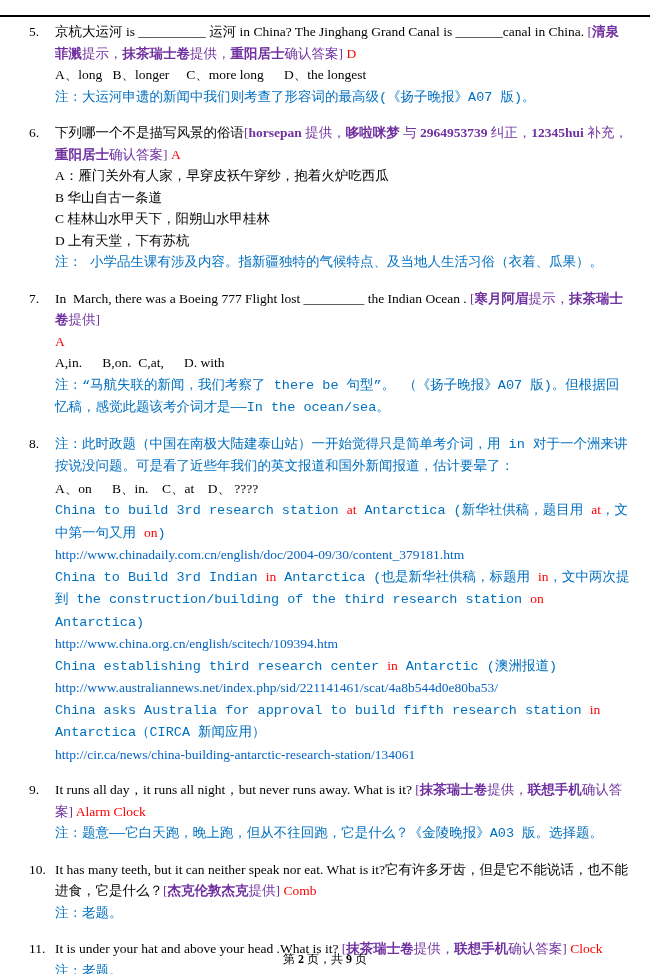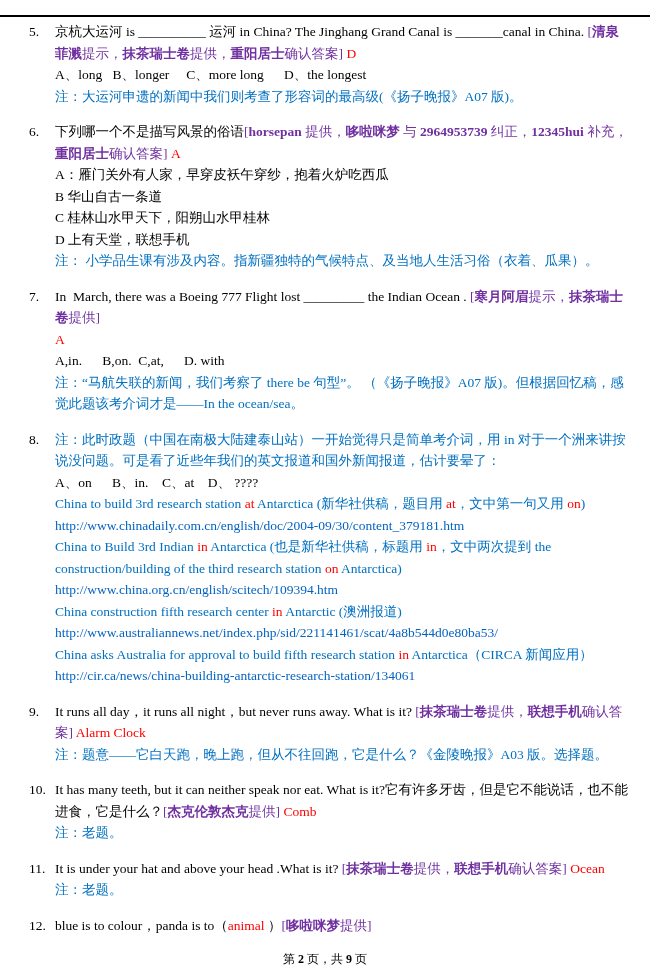--- a/index.html
+++ b/index.html
@@ -18,21 +18,21 @@
   }
   .content { position:absolute; top:21px; left:0; right:0; }
   .question { position:relative; padding:0 20px 0 55px; margin-bottom:14px; }
   .qnum { position:absolute; left:29px; top:0; line-height:21.5px; }
   .para {
     margin:0; line-height:21.5px;
     white-space:pre-wrap; word-break:break-word;
   }
   .c-k  { color:var(--ink); }
   .c-kb { color:var(--ink); font-weight:bold; }
-  .c-b  { color:var(--note); }
+  .c-b  { color:var(--note);font-family:Liberation Mono, monospace; }
   .c-p  { color:var(--purple); }
   .c-pb { color:var(--purple); font-weight:bold; }
   .c-r  { color:var(--red); }
   a.c-l { color:var(--link); cursor:pointer; }
   .footer {
     position:absolute; left:0; right:0; bottom:7px;
     text-align:center; font-size:12px;
   }
   .footer .para { display:inline; line-height:14px; }
 </style>
@@ -53,21 +53,21 @@
         </div>
     </div>
 
     <div class="question">
       <span class="qnum">6.</span>
       <div>
           <p class="para"><span class="c-k">下列哪一个不是描写风景的俗语</span><span class="c-p">[</span><span class="c-pb">horsepan </span><span class="c-p">提供，</span><span class="c-pb">哆啦咪梦 </span><span class="c-p">与 </span><span class="c-pb">2964953739 </span><span class="c-p">纠正，</span><span class="c-pb">12345hui </span><span class="c-p">补充，</span><span class="c-pb">重阳居士</span><span class="c-p">确认答案] </span><span class="c-r">A</span></p>
           <p class="para"><span class="c-k">A：雁门关外有人家，早穿皮袄午穿纱，抱着火炉吃西瓜</span></p>
           <p class="para"><span class="c-k">B 华山自古一条道</span></p>
           <p class="para"><span class="c-k">C 桂林山水甲天下，阳朔山水甲桂林</span></p>
-          <p class="para"><span class="c-k">D 上有天堂，联想手机</span></p>
+          <p class="para"><span class="c-k">D 上有天堂，下有苏杭</span></p>
           <p class="para"><span class="c-b">注： 小学品生课有涉及内容。指新疆独特的气候特点、及当地人生活习俗（衣着、瓜果）。</span></p>
         </div>
     </div>
 
     <div class="question">
       <span class="qnum">7.</span>
       <div>
           <p class="para"><span class="c-k">In  March, there was a Boeing 777 Flight lost _________ the Indian Ocean . </span><span class="c-p">[</span><span class="c-pb">寒月阿眉</span><span class="c-p">提示，</span><span class="c-pb">抹茶瑞士卷</span><span class="c-p">提供]</span></p>
           <p class="para"><span class="c-r">A</span></p>
           <p class="para"><span class="c-k">A,in.      B,on.  C,at,      D. with</span></p>
@@ -77,21 +77,21 @@
 
     <div class="question">
       <span class="qnum">8.</span>
       <div>
           <p class="para"><span class="c-b">注：此时政题（中国在南极大陆建泰山站）一开始觉得只是简单考介词，用 in 对于一个洲来讲按说没问题。可是看了近些年我们的英文报道和国外新闻报道，估计要晕了：</span></p>
           <p class="para"><span class="c-k">A、on      B、in.    C、at    D、 ????</span></p>
           <p class="para"><span class="c-b">China to build 3rd research station </span><span class="c-r">at</span><span class="c-b"> Antarctica (新华社供稿，题目用 </span><span class="c-r">at</span><span class="c-b">，文中第一句又用 </span><span class="c-r">on</span><span class="c-b">)</span></p>
           <p class="para"><a class="c-l">http://www.chinadaily.com.cn/english/doc/2004-09/30/content_379181.htm</a></p>
           <p class="para"><span class="c-b">China to Build 3rd Indian </span><span class="c-r">in</span><span class="c-b"> Antarctica (也是新华社供稿，标题用 </span><span class="c-r">in</span><span class="c-b">，文中两次提到 the construction/building of the third research station </span><span class="c-r">on</span><span class="c-b"> Antarctica)</span></p>
           <p class="para"><a class="c-l">http://www.china.org.cn/english/scitech/109394.htm</a></p>
-          <p class="para"><span class="c-b">China construction fifth research center </span><span class="c-r">in</span><span class="c-b"> Antarctic (澳洲报道)</span></p>
+          <p class="para"><span class="c-b">China establishing third research center </span><span class="c-r">in</span><span class="c-b"> Antarctic (澳洲报道)</span></p>
           <p class="para"><a class="c-l">http://www.australiannews.net/index.php/sid/221141461/scat/4a8b544d0e80ba53/</a></p>
           <p class="para"><span class="c-b">China asks Australia for approval to build fifth research station </span><span class="c-r">in</span><span class="c-b"> Antarctica（CIRCA 新闻应用）</span></p>
           <p class="para"><a class="c-l">http://cir.ca/news/china-building-antarctic-research-station/134061</a></p>
         </div>
     </div>
 
     <div class="question">
       <span class="qnum">9.</span>
       <div>
           <p class="para"><span class="c-k">It runs all day，it runs all night，but never runs away. What is it? </span><span class="c-p">[</span><span class="c-pb">抹茶瑞士卷</span><span class="c-p">提供，</span><span class="c-pb">联想手机</span><span class="c-p">确认答案] </span><span class="c-r">Alarm Clock</span></p>
@@ -103,21 +103,21 @@
       <span class="qnum">10.</span>
       <div>
           <p class="para"><span class="c-k">It has many teeth, but it can neither speak nor eat. What is it?它有许多牙齿，但是它不能说话，也不能进食，它是什么？</span><span class="c-p">[</span><span class="c-pb">杰克伦敦杰克</span><span class="c-p">提供] </span><span class="c-r">Comb</span></p>
           <p class="para"><span class="c-b">注：老题。</span></p>
         </div>
     </div>
 
     <div class="question">
       <span class="qnum">11.</span>
       <div>
-          <p class="para"><span class="c-k">It is under your hat and above your head .What is it? </span><span class="c-p">[</span><span class="c-pb">抹茶瑞士卷</span><span class="c-p">提供，</span><span class="c-pb">联想手机</span><span class="c-p">确认答案] </span><span class="c-r">Ocean</span></p>
+          <p class="para"><span class="c-k">It is under your hat and above your head .What is it? </span><span class="c-p">[</span><span class="c-pb">抹茶瑞士卷</span><span class="c-p">提供，</span><span class="c-pb">联想手机</span><span class="c-p">确认答案] </span><span class="c-r">Clock</span></p>
           <p class="para"><span class="c-b">注：老题。</span></p>
         </div>
     </div>
 
     <div class="question">
       <span class="qnum">12.</span>
       <div>
           <p class="para"><span class="c-k">blue is to colour，panda is to（</span><span class="c-r">animal</span><span class="c-k"> ）</span><span class="c-p">[</span><span class="c-pb">哆啦咪梦</span><span class="c-p">提供]</span></p>
         </div>
     </div>

